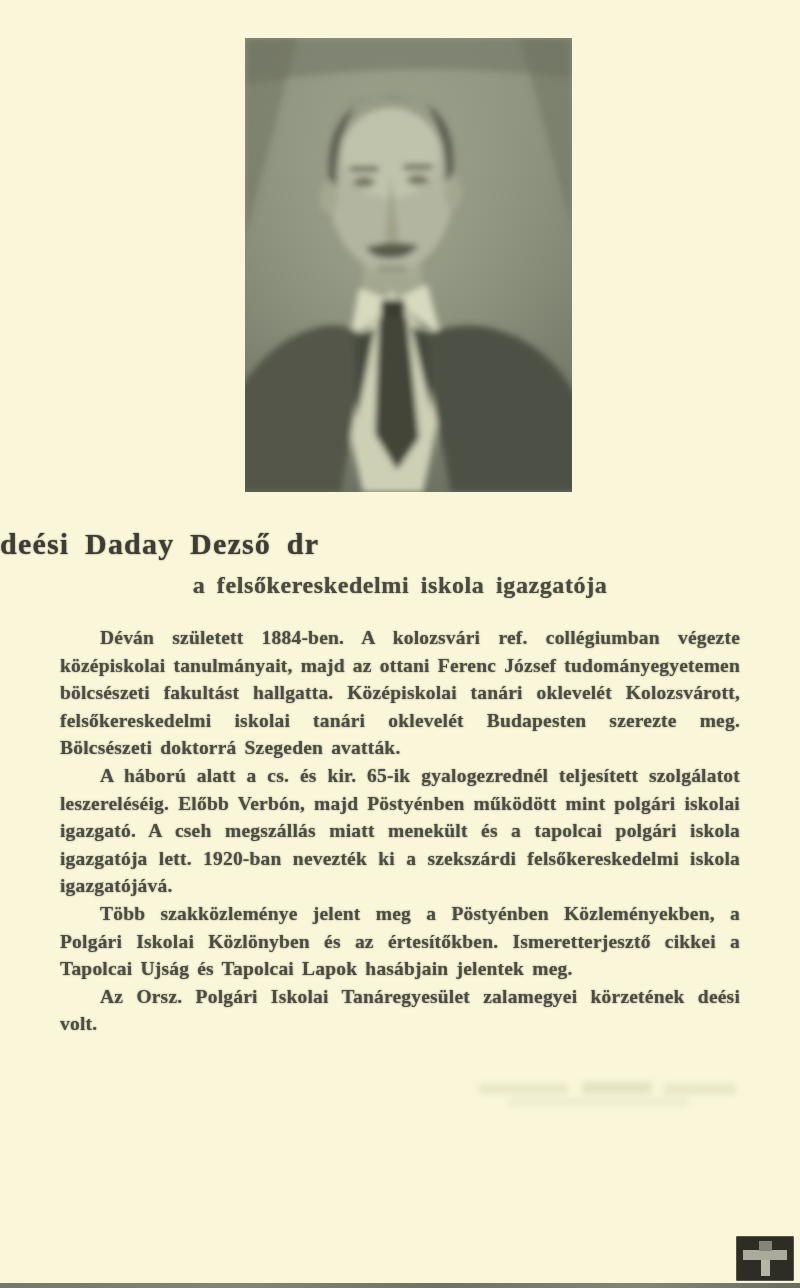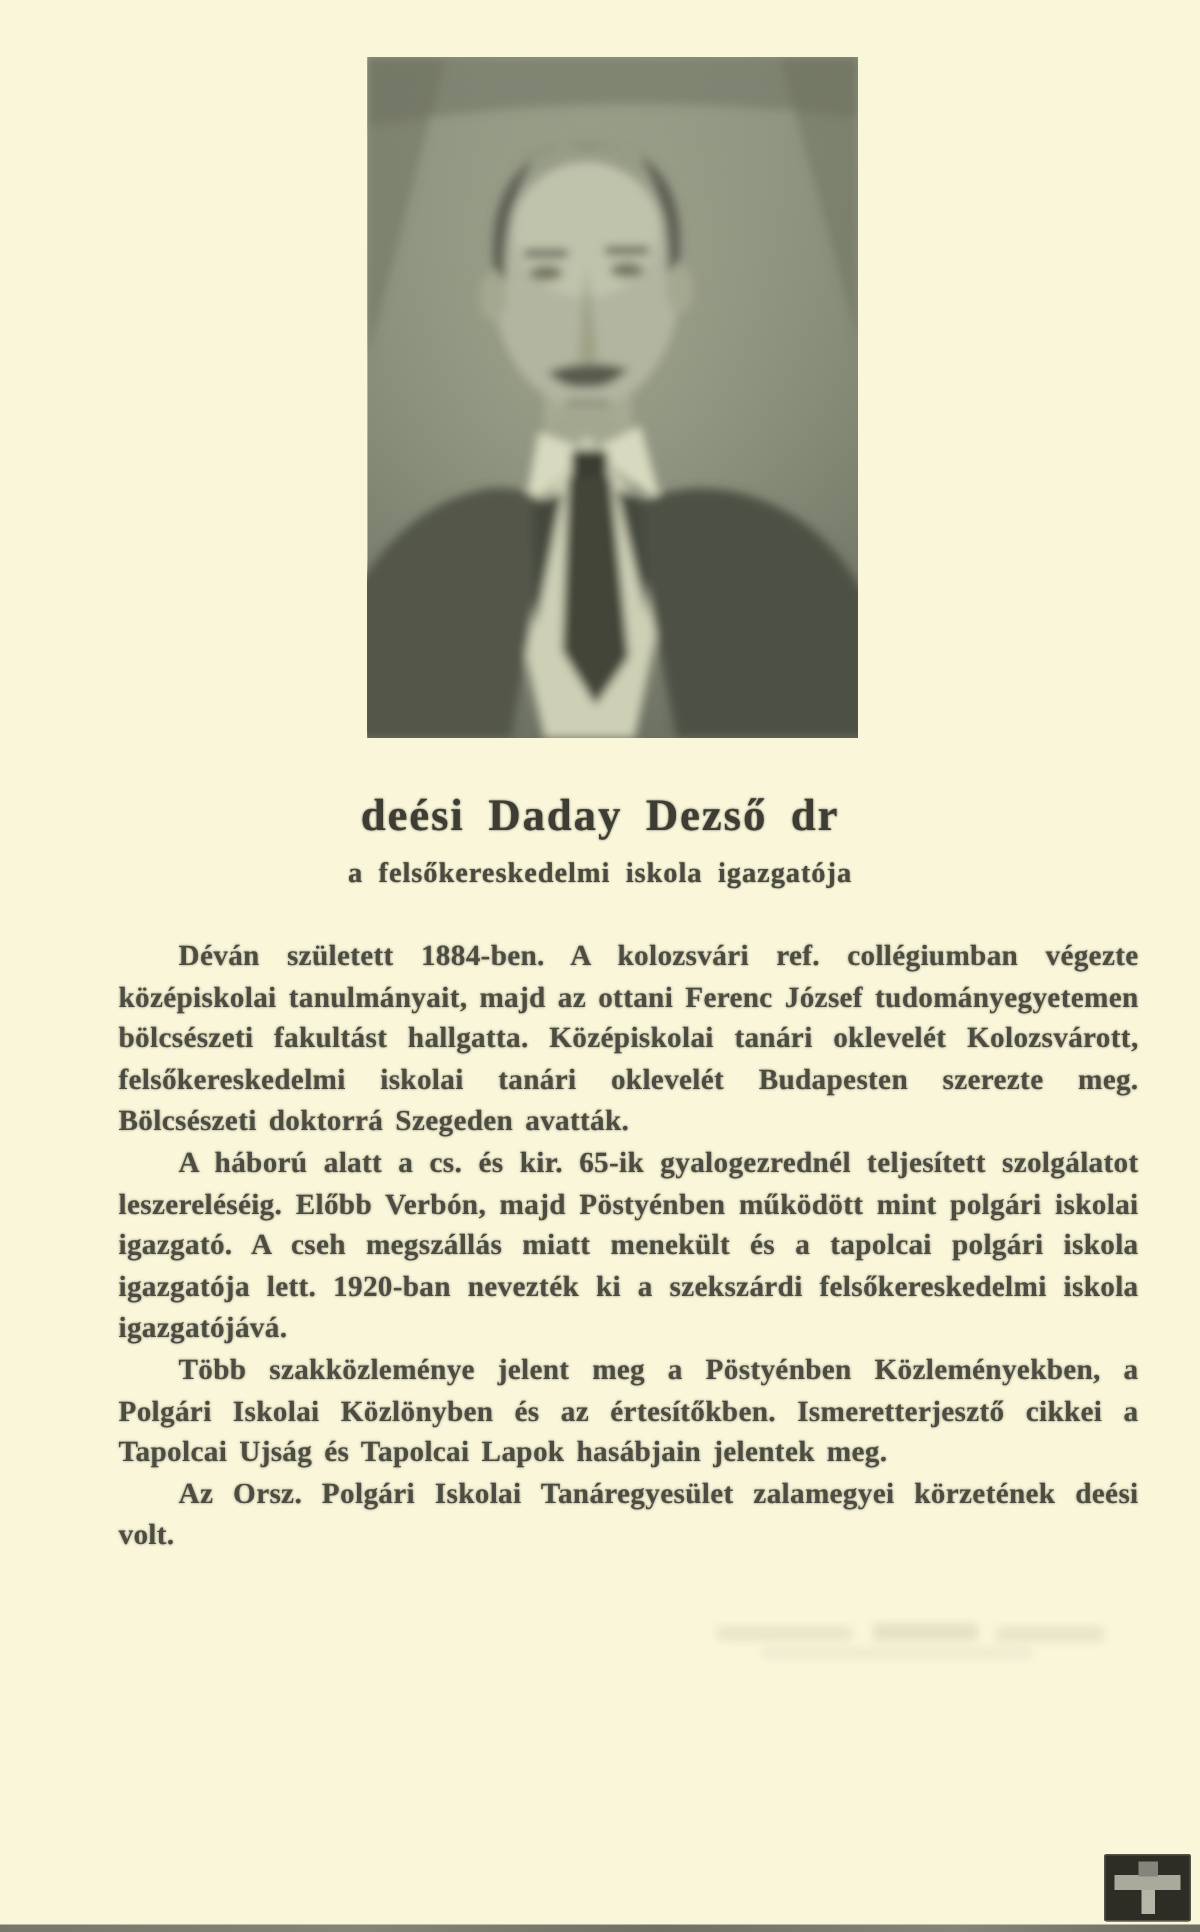--- a/index.html
+++ b/index.html
@@ -13,34 +13,34 @@
   
   .portrait{
     position:absolute;left:245px;top:38px;width:327px;height:454px;
     overflow:hidden;background:#7c8170;
   }
   .portrait svg{display:block;width:100%;height:100%;}
 
   
   .title{
     position:absolute;left:0;top:527px;width:800px;
-    text-align:center;font-size:30px;font-weight:bold;
+    text-align:left;font-size:30px;font-weight:bold;
     letter-spacing:1.2px;word-spacing:7px;color:#3d3d34;
     text-shadow:0 0 1.6px rgba(61,61,52,.85);
   }
   .subtitle{
     position:absolute;left:0;top:572px;width:800px;
-    text-align:center;font-size:19px;font-weight:bold;
+    text-align:center;font-size:24px;font-weight:bold;
     letter-spacing:.6px;word-spacing:5px;color:#4a4a3f;
     text-shadow:0 0 1.4px rgba(74,74,63,.8);
   }
 
   
   .bio{
-    position:absolute;left:79px;top:624px;width:680px;
+    position:absolute;left:60px;top:624px;width:680px;
     font-size:19.5px;line-height:27.6px;font-weight:bold;
     color:#4c4c41;text-align:justify;
     letter-spacing:.2px;word-spacing:3px;
     text-shadow:0 0 1.8px rgba(76,76,65,.7);
   }
   .bio p{margin:0;text-indent:40px;}
 
   
   .ghost{
     position:absolute;left:478px;top:1080px;width:262px;height:28px;

